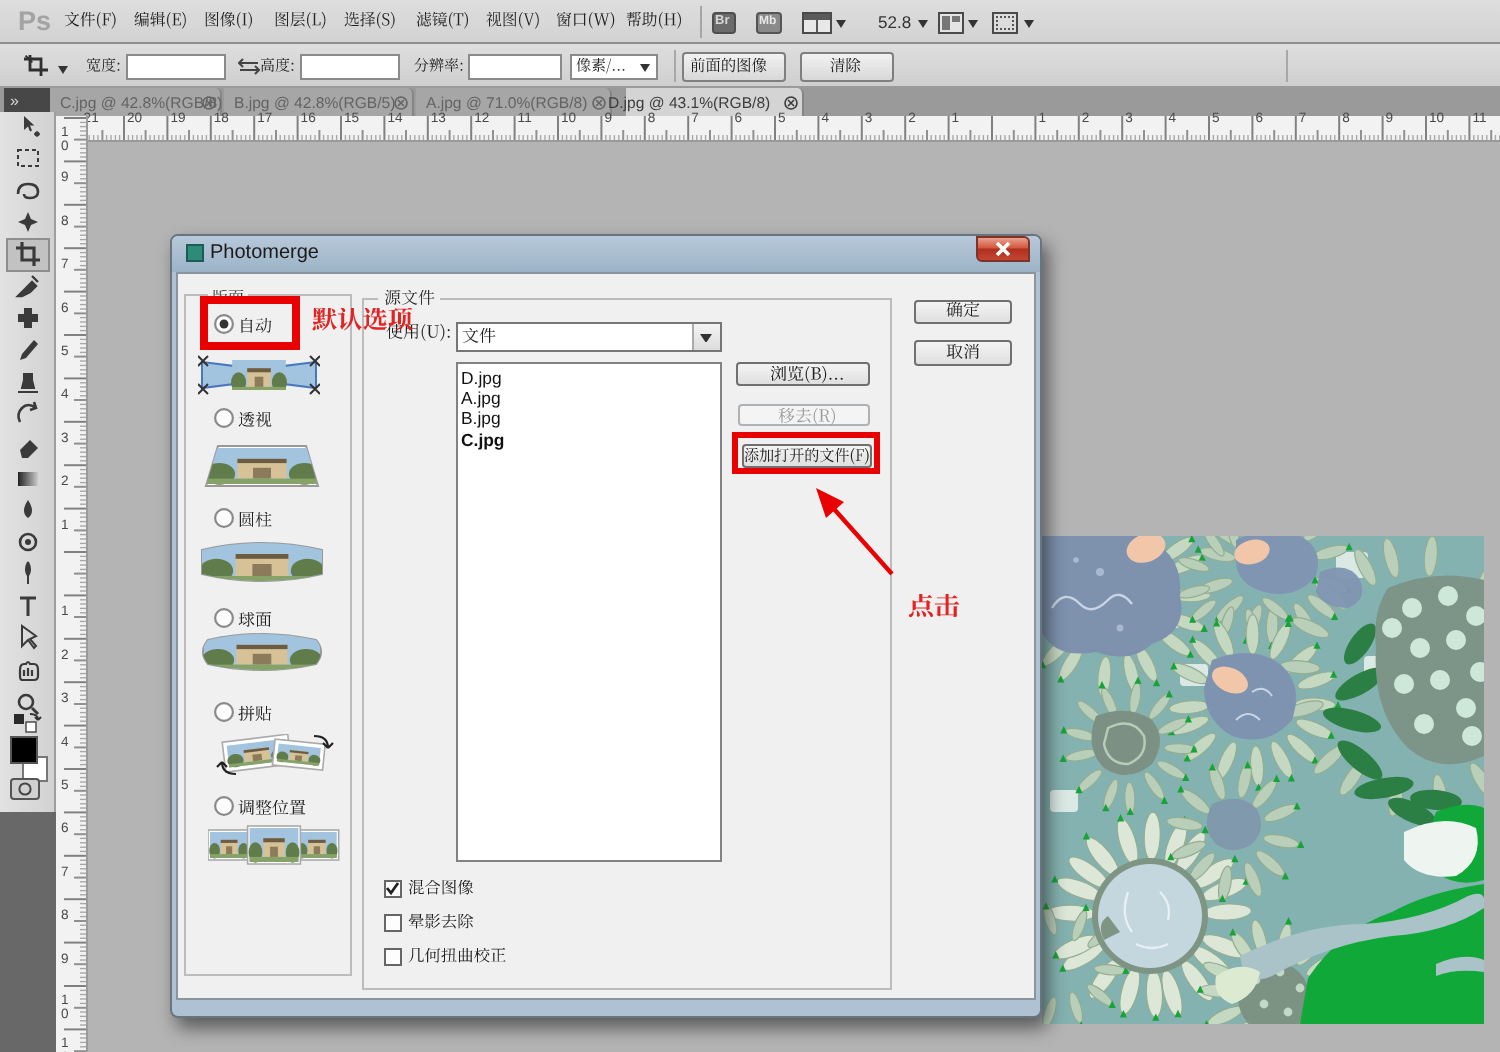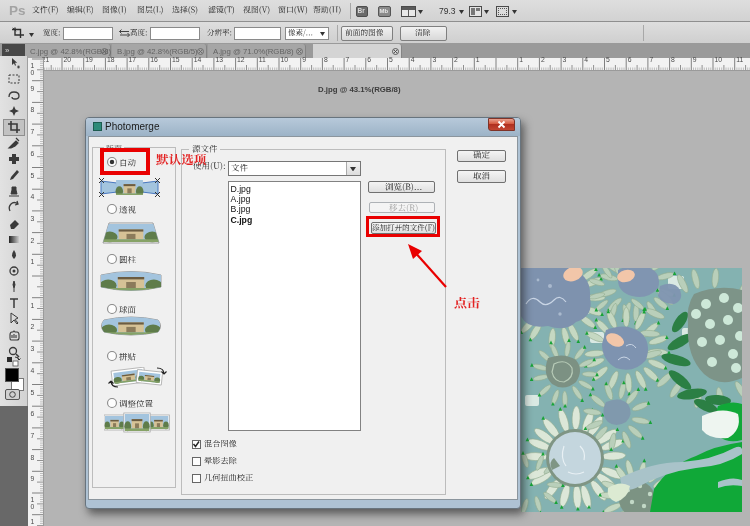--- a/index.html
+++ b/index.html
@@ -33,21 +33,21 @@
 <div style="position:absolute;left:356px;top:6px;width:12px;height:11px;background:#6b6b6b;border:1px solid #4e4e4e;border-radius:2px"></div>
 <div style="position:absolute;left:357.5px;top:8px;font-family:'Liberation Sans', sans-serif;font-size:6.5px;color:#d8d8d8;font-weight:700;white-space:nowrap;line-height:1;">Br</div>
 <div style="position:absolute;left:378px;top:6px;width:13px;height:11px;background:#8a8a8a;border:1px solid #555;border-radius:2px"></div>
 <div style="position:absolute;left:379.5px;top:8px;font-family:'Liberation Sans', sans-serif;font-size:6px;color:#e8e8e8;font-weight:700;white-space:nowrap;line-height:1;">Mb</div>
 <div style="position:absolute;left:401px;top:6px;width:15px;height:11px;background:#e8e8e8;border:1px solid #4a4a4a"></div>
 <div style="position:absolute;left:402px;top:7px;width:13px;height:3px;background:#5a5a5a"></div>
 <div style="position:absolute;left:408px;top:10px;width:1px;height:6px;background:#5a5a5a"></div>
 <svg style="position:absolute;left:418px;top:10px" width="5" height="4" viewBox="0 0 5 4">
     <path d="M0 0 L5 0 L2.5 4 Z" fill="#333"></path>
   </svg>
-<div style="position:absolute;left:439px;top:7px;font-family:'Liberation Sans', sans-serif;font-size:8.5px;color:#333;font-weight:400;white-space:nowrap;line-height:1;">79.3</div>
+<div style="position:absolute;left:439px;top:7px;font-family:'Liberation Sans', sans-serif;font-size:8.5px;color:#333;font-weight:400;white-space:nowrap;line-height:1;">52.8</div>
 <svg style="position:absolute;left:459px;top:10px" width="5" height="4" viewBox="0 0 5 4">
     <path d="M0 0 L5 0 L2.5 4 Z" fill="#333"></path>
   </svg>
 <div style="position:absolute;left:469px;top:6px;width:13px;height:11px;background:#e4e4e4;border:1px solid #4a4a4a"></div>
 <div style="position:absolute;left:471px;top:8px;width:4px;height:7px;background:#777"></div>
 <div style="position:absolute;left:476px;top:8px;width:4px;height:3px;background:#777"></div>
 <svg style="position:absolute;left:484px;top:10px" width="5" height="4" viewBox="0 0 5 4">
     <path d="M0 0 L5 0 L2.5 4 Z" fill="#333"></path>
   </svg>
 <div style="position:absolute;left:496px;top:6px;width:13px;height:11px;background:#dcdcdc;border:1px solid #4a4a4a"></div>
@@ -110,21 +110,21 @@
     <circle cx="3.5" cy="3.5" r="3" fill="none" stroke="#636363" stroke-width="0.8"></circle>
     <path d="M2 2 L5 5 M2 5 L5 2" stroke="#636363" stroke-width="0.8"></path>
   </svg>
 <div style="position:absolute;left:208px;top:44px;width:98px;height:14px;background:#a6a6a6;border-right:1px solid #858585;border-top-right-radius:3px"></div>
 <div style="position:absolute;left:213px;top:47.5px;font-family:'Liberation Sans', sans-serif;font-size:7.8px;color:#636363;font-weight:400;white-space:nowrap;line-height:1;">A.jpg @ 71.0%(RGB/8)</div>
 <svg style="position:absolute;left:296px;top:47.5px" width="7" height="7" viewBox="0 0 7 7">
     <circle cx="3.5" cy="3.5" r="3" fill="none" stroke="#636363" stroke-width="0.8"></circle>
     <path d="M2 2 L5 5 M2 5 L5 2" stroke="#636363" stroke-width="0.8"></path>
   </svg>
 <div style="position:absolute;left:313px;top:44px;width:89px;height:14px;background:#d4d4d4;border-right:1px solid #858585;border-top-right-radius:3px"></div>
-<div style="position:absolute;left:318px;top:47.5px;font-family:'Liberation Sans', sans-serif;font-size:7.8px;color:#3c3c3c;font-weight:700;white-space:nowrap;line-height:1;margin-top:38px;">D.jpg @ 43.1%(RGB/8)</div>
+<div style="position:absolute;left:304px;top:47.5px;font-family:'Liberation Sans', sans-serif;font-size:7.8px;color:#3c3c3c;font-weight:400;white-space:nowrap;line-height:1;">D.jpg @ 43.1%(RGB/8)</div>
 <svg style="position:absolute;left:392px;top:47.5px" width="7" height="7" viewBox="0 0 7 7">
     <circle cx="3.5" cy="3.5" r="3" fill="none" stroke="#3c3c3c" stroke-width="0.8"></circle>
     <path d="M2 2 L5 5 M2 5 L5 2" stroke="#3c3c3c" stroke-width="0.8"></path>
   </svg>
 <div style="position:absolute;left:28px;top:58px;width:722px;height:13px;background:#f2f2f2;border-bottom:1px solid #9a9a9a"></div>
 <svg style="position:absolute;left:0px;top:58px" width="750" height="13" viewBox="0 0 750 13">
     <line x1="38.1" y1="9.5" x2="38.1" y2="12" stroke="#a8a8a8" stroke-width="0.7"></line>
     <line x1="40.3" y1="0" x2="40.3" y2="12" stroke="#808080" stroke-width="1"></line>
     <line x1="51.2" y1="7" x2="51.2" y2="12" stroke="#909090" stroke-width="1"></line>
     <line x1="42.5" y1="9.5" x2="42.5" y2="12" stroke="#a8a8a8" stroke-width="0.7"></line>

